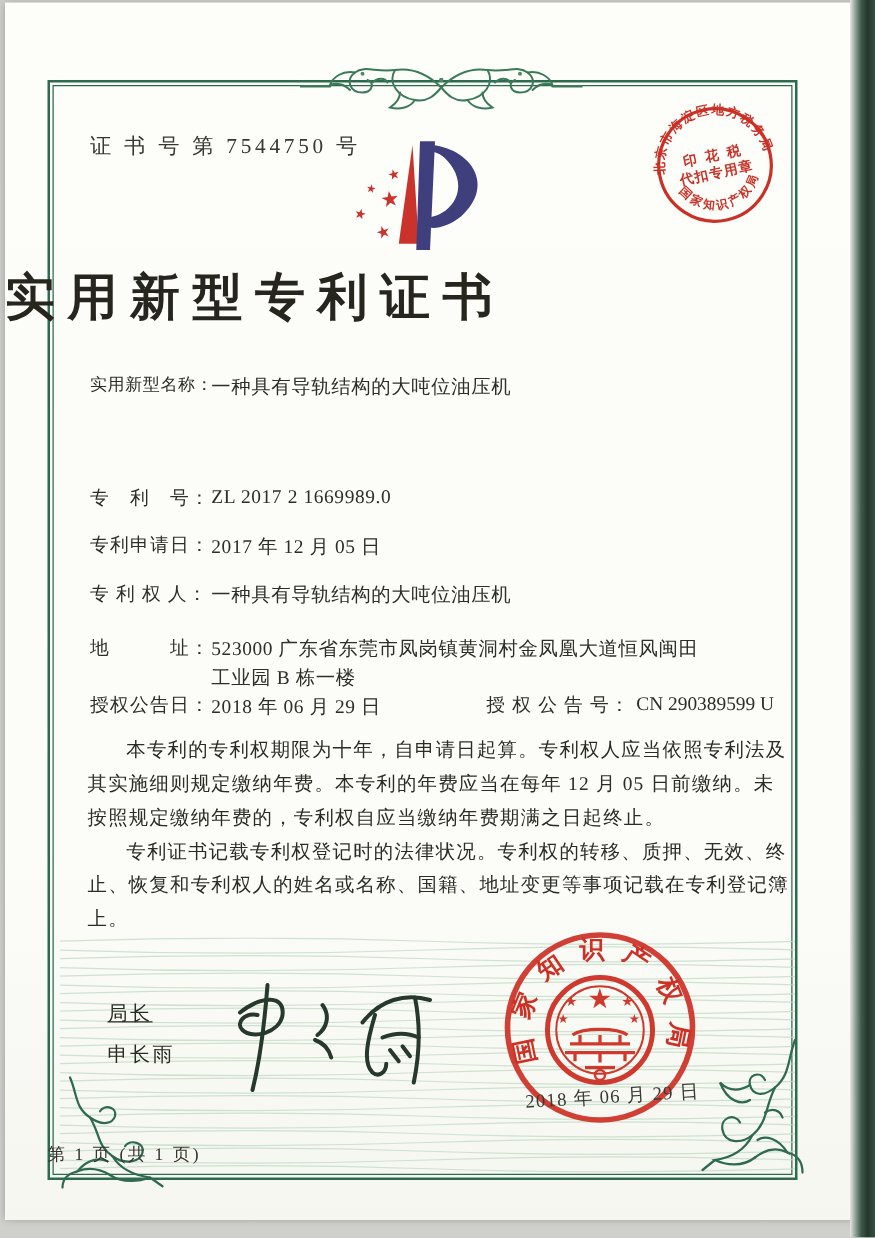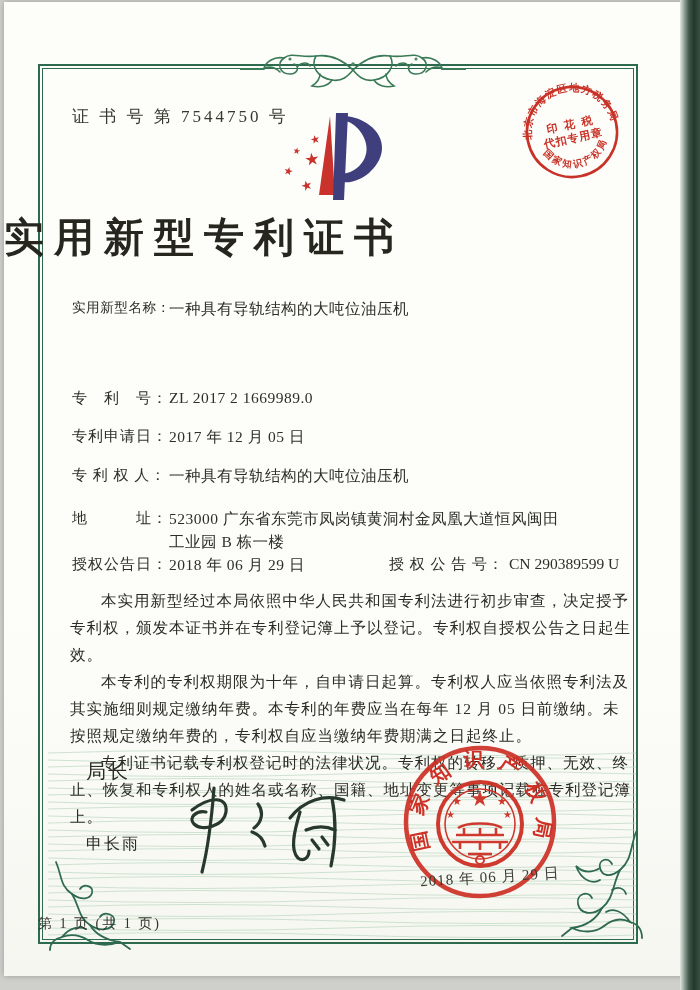--- a/index.html
+++ b/index.html
@@ -40,21 +40,21 @@
   .lbl-name{font-size:13.6px;letter-spacing:0.5px;}
   .val{position:absolute;left:97px;top:0;font-size:15.5px;white-space:pre;letter-spacing:0.5px;}
   .val2{position:absolute;left:97px;top:23px;font-size:15.5px;white-space:pre;letter-spacing:0.5px;}
   .lbl-right{position:absolute;left:317px;top:0;white-space:pre;letter-spacing:1px;}
   .val-right{position:absolute;left:437px;top:0;font-size:15.5px;white-space:pre;}
   .paragraphs{
     position:absolute;left:66px;top:585px;width:564px;
     font-size:15.5px;line-height:27px;letter-spacing:1px;color:#2c2c25;
   }
   .paragraphs p{margin:0;text-indent:2em;}
-  .director-title{position:absolute;left:82px;top:756px;font-size:20px;letter-spacing:2px;color:#2b2b24;}
+  .director-title{position:absolute;left:82px;top:799px;font-size:16px;letter-spacing:2px;color:#2b2b24;text-decoration:underline;}
   .director-name{position:absolute;left:82px;top:832px;font-size:16px;letter-spacing:2px;color:#2b2b24;}
   .signature{position:absolute;left:158px;top:772px;}
   .sipo-logo{position:absolute;left:268px;top:101px;}
   .tax-seal{position:absolute;left:514px;top:76px;transform:rotate(-12deg);}
   .main-seal{position:absolute;left:390px;top:734px;}
   .seal-date{
     position:absolute;left:400px;top:866px;width:172px;text-align:center;
     font-size:15px;letter-spacing:1px;color:#3a3a32;transform:rotate(-3.5deg);
   }
   .page-footer{
@@ -200,21 +200,20 @@
     <span class="val2">工业园 B 栋一楼</span>
   </div>
   <div class="row" style="top:553px">
     <span class="lbl">授权公告日：</span>
     <span class="val">2018 年 06 月 29 日</span>
     <span class="lbl-right">授 权 公 告 号：</span>
     <span class="val-right">CN 290389599 U</span>
   </div>
 
   <div class="paragraphs">
-    <p>本实用新型经过本局依照中华人民共和国专利法进行初步审查，决定授予专利权，颁发本证书并在专利登记簿上予以登记。专利权自授权公告之日起生效。</p>
     <p>本专利的专利权期限为十年，自申请日起算。专利权人应当依照专利法及其实施细则规定缴纳年费。本专利的年费应当在每年 12 月 05 日前缴纳。未按照规定缴纳年费的，专利权自应当缴纳年费期满之日起终止。</p>
     <p>专利证书记载专利权登记时的法律状况。专利权的转移、质押、无效、终止、恢复和专利权人的姓名或名称、国籍、地址变更等事项记载在专利登记簿上。</p>
   </div>
 
   <div class="director-title">局长</div>
   <div class="director-name">申长雨</div>
 
   <svg class="signature" width="200" height="112" viewBox="0 0 200 112">
     <g stroke="#27382d" fill="none" stroke-width="3.2" stroke-linecap="round" stroke-linejoin="round">
       <path d="M30,36 C48,22 66,22 64,38 C62,52 40,58 32,50 C26,44 34,36 44,38"></path>

